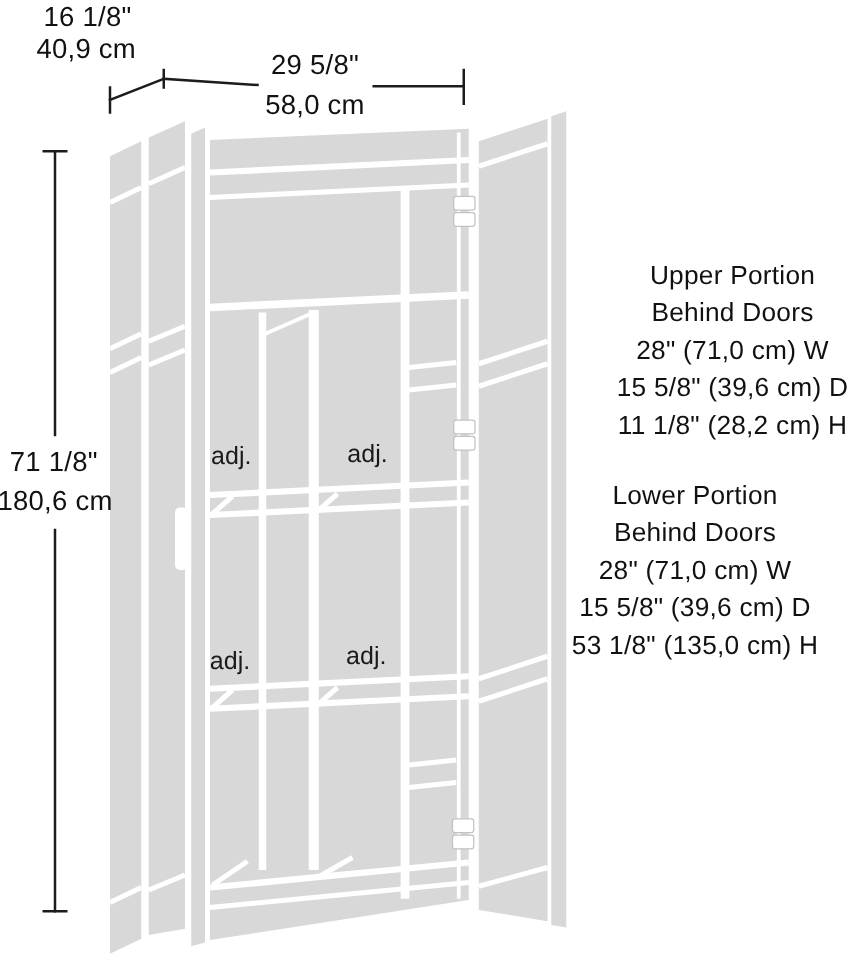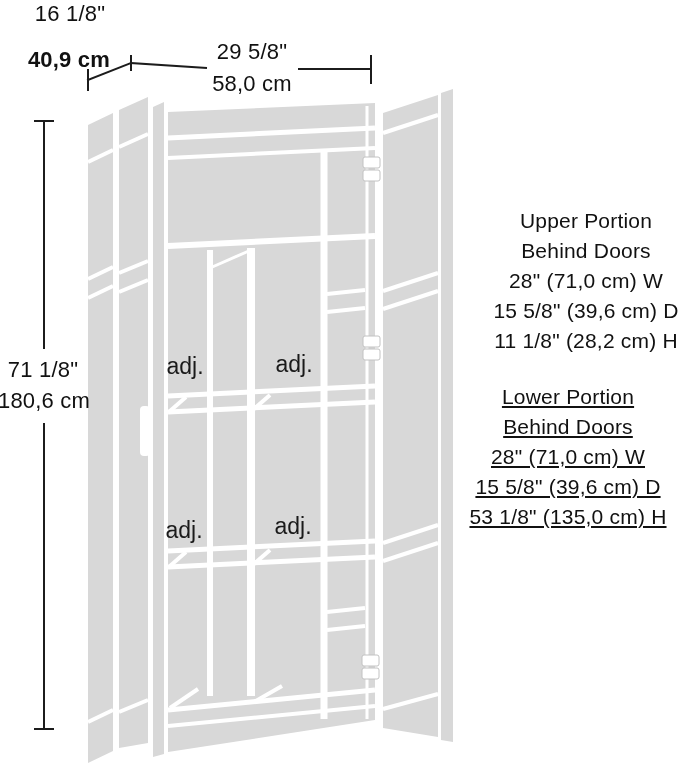--- a/index.html
+++ b/index.html
@@ -27,21 +27,21 @@
     text-align:center;
     font-size:21px;
     line-height:30px;
     white-space:nowrap;
     color:#111111;
     letter-spacing:0.2px;
   }
   .adj-label{
     position:absolute;
     transform:translate(-50%,-50%);
-    font-size:23px;
+    font-size:20px;
     color:#1a1a1a;
     white-space:nowrap;
   }
   .panel{fill:#d8d8d8;stroke:none;}
   .gap{stroke:#ffffff;stroke-linecap:butt;}
   .dimline{stroke:#1c1c1c;stroke-width:2;stroke-linecap:square;}
   .hinge{fill:#ffffff;stroke:#c2c2c2;stroke-width:1;}
 </style>
 </head>
 <body>
@@ -152,42 +152,42 @@
         <rect class="hinge" x="363" y="349" width="17" height="11" rx="2"></rect>
       </g>
       <g>
         <rect class="hinge" x="362" y="655" width="17" height="11" rx="2"></rect>
         <rect class="hinge" x="362" y="668" width="17" height="11" rx="2"></rect>
       </g>
     </g>
   </svg>
 
   <div class="dim-label" style="left:70px;top:14px;">16 1/8"</div>
-  <div class="dim-label" style="left:69px;top:60px;font-weight:bold;">40,9 cm</div>
+  <div class="dim-label" style="left:69px;top:39px;">40,9 cm</div>
 
   <div class="dim-label" style="left:252px;top:52px;">29 5/8"</div>
   <div class="dim-label" style="left:252px;top:84px;">58,0 cm</div>
 
   <div class="dim-label" style="left:43px;top:370px;">71 1/8"</div>
   <div class="dim-label" style="left:44px;top:401px;">180,6 cm</div>
 
   <div class="adj-label" style="left:185px;top:366px;">adj.</div>
   <div class="adj-label" style="left:294px;top:364px;">adj.</div>
   <div class="adj-label" style="left:184px;top:530px;">adj.</div>
   <div class="adj-label" style="left:293px;top:526px;">adj.</div>
 
   <div class="portion-block" style="left:586px;top:206px;">
     <div>Upper Portion</div>
     <div>Behind Doors</div>
     <div>28" (71,0 cm) W</div>
     <div>15 5/8" (39,6 cm) D</div>
     <div>11 1/8" (28,2 cm) H</div>
   </div>
 
-  <div class="portion-block" style="left:568px;top:382px;text-decoration:underline;">
+  <div class="portion-block" style="left:556px;top:382px;">
     <div>Lower Portion</div>
     <div>Behind Doors</div>
     <div>28" (71,0 cm) W</div>
     <div>15 5/8" (39,6 cm) D</div>
     <div>53 1/8" (135,0 cm) H</div>
   </div>
 
 </div>
 
 </body></html>

